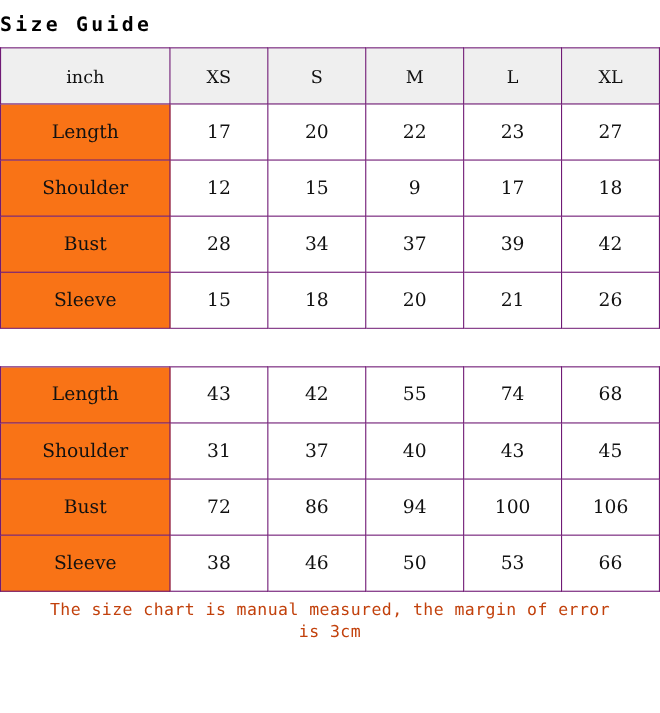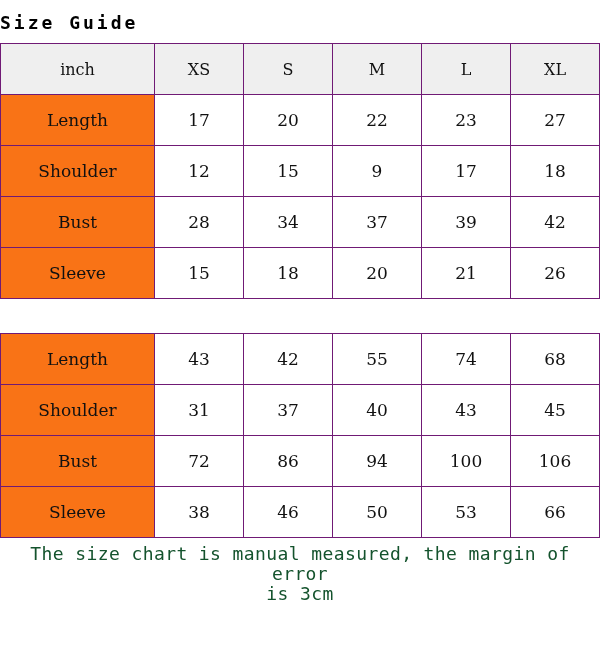--- a/index.html
+++ b/index.html
@@ -59,22 +59,22 @@
   table.sizetable col.c4,
   table.sizetable col.c5 { width: 89px; }
 
   .gap {
     height: 34px;
     width: 600px;
     background: #ffffff;
   }
   .footnote {
     font-family: "DejaVu Sans Mono", monospace;
-    font-size: 18px;
-    color: #14532d;
+    font-size: 15px;
+    color: #c2410c;
     text-align: center;
     line-height: 20px;
     padding: 6px 4px 0 4px;
     letter-spacing: 0.4px;
   }
   .footnote .l1 { display: block; }
   .footnote .l2 { display: block; }
 </style>
 </head>
 <body>

